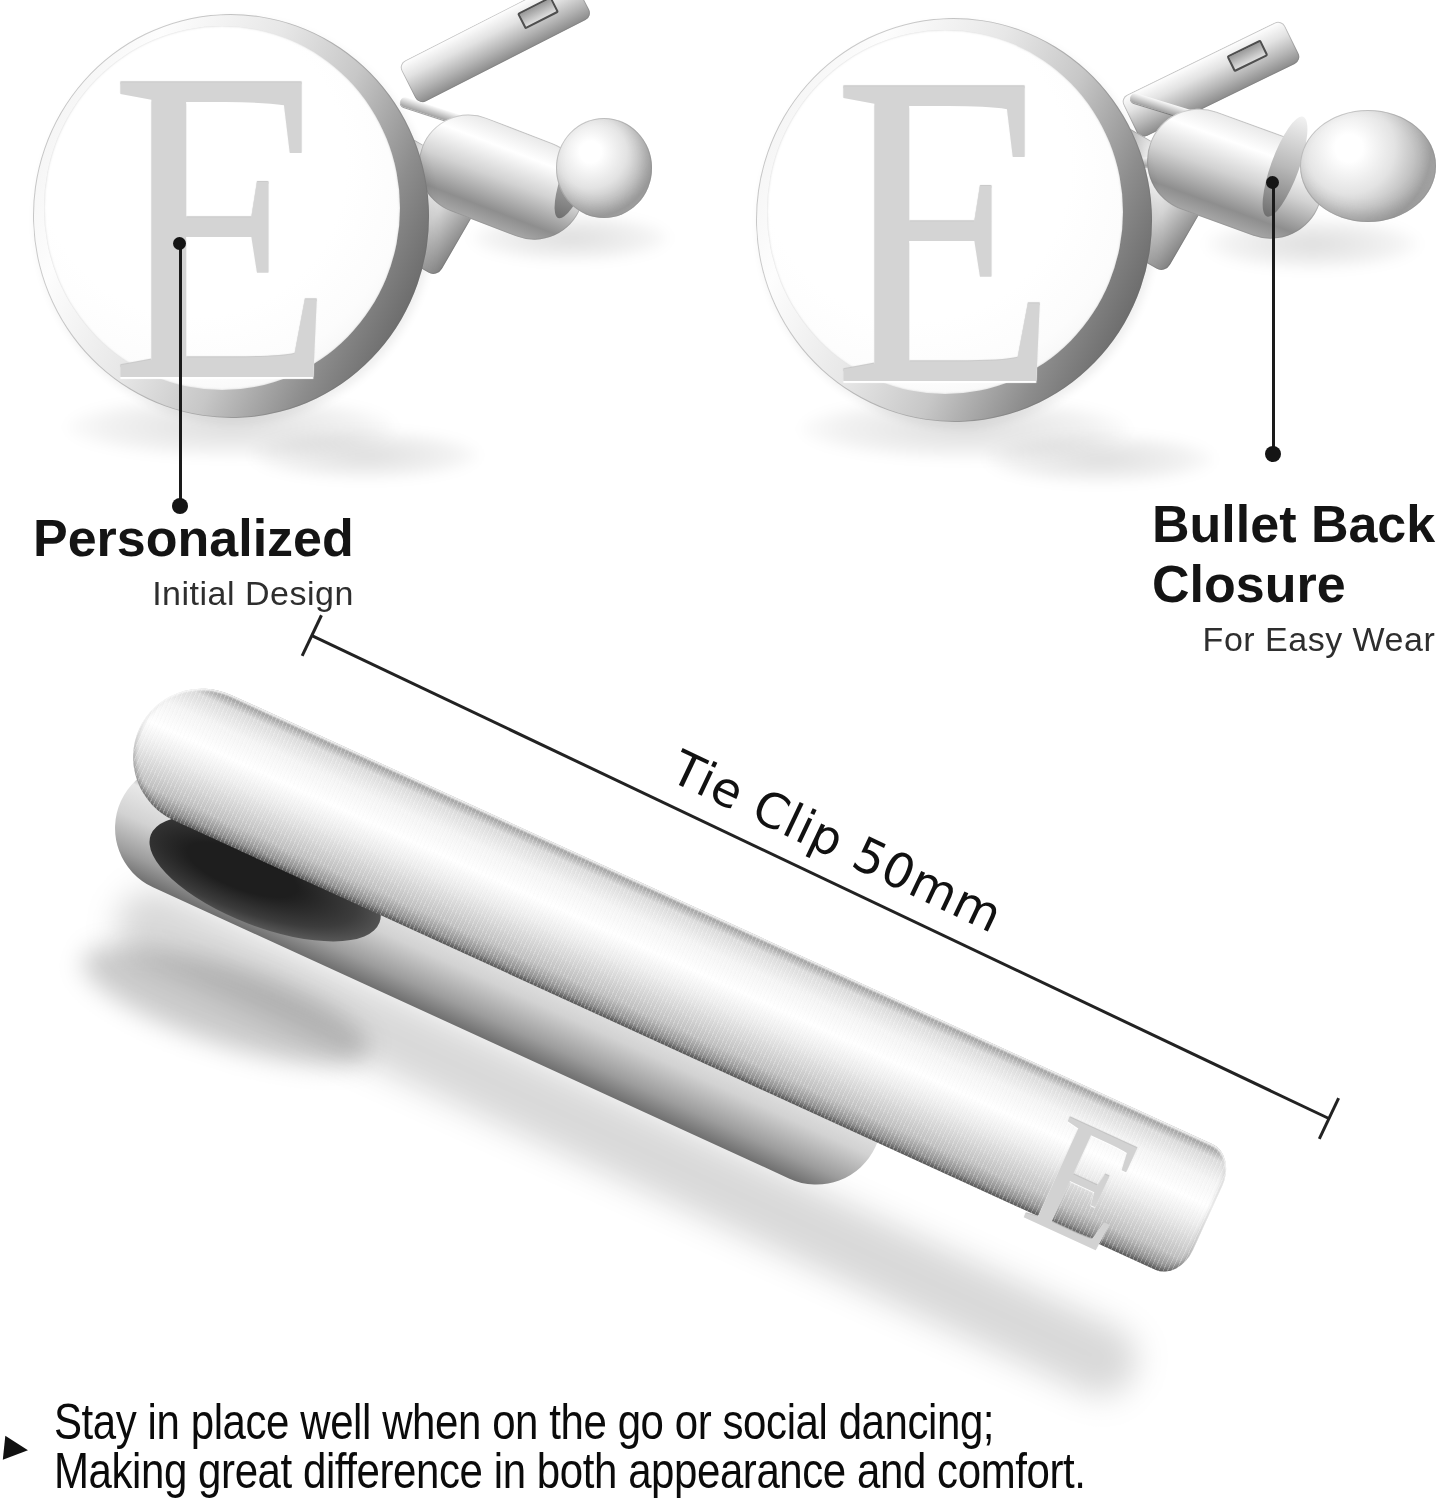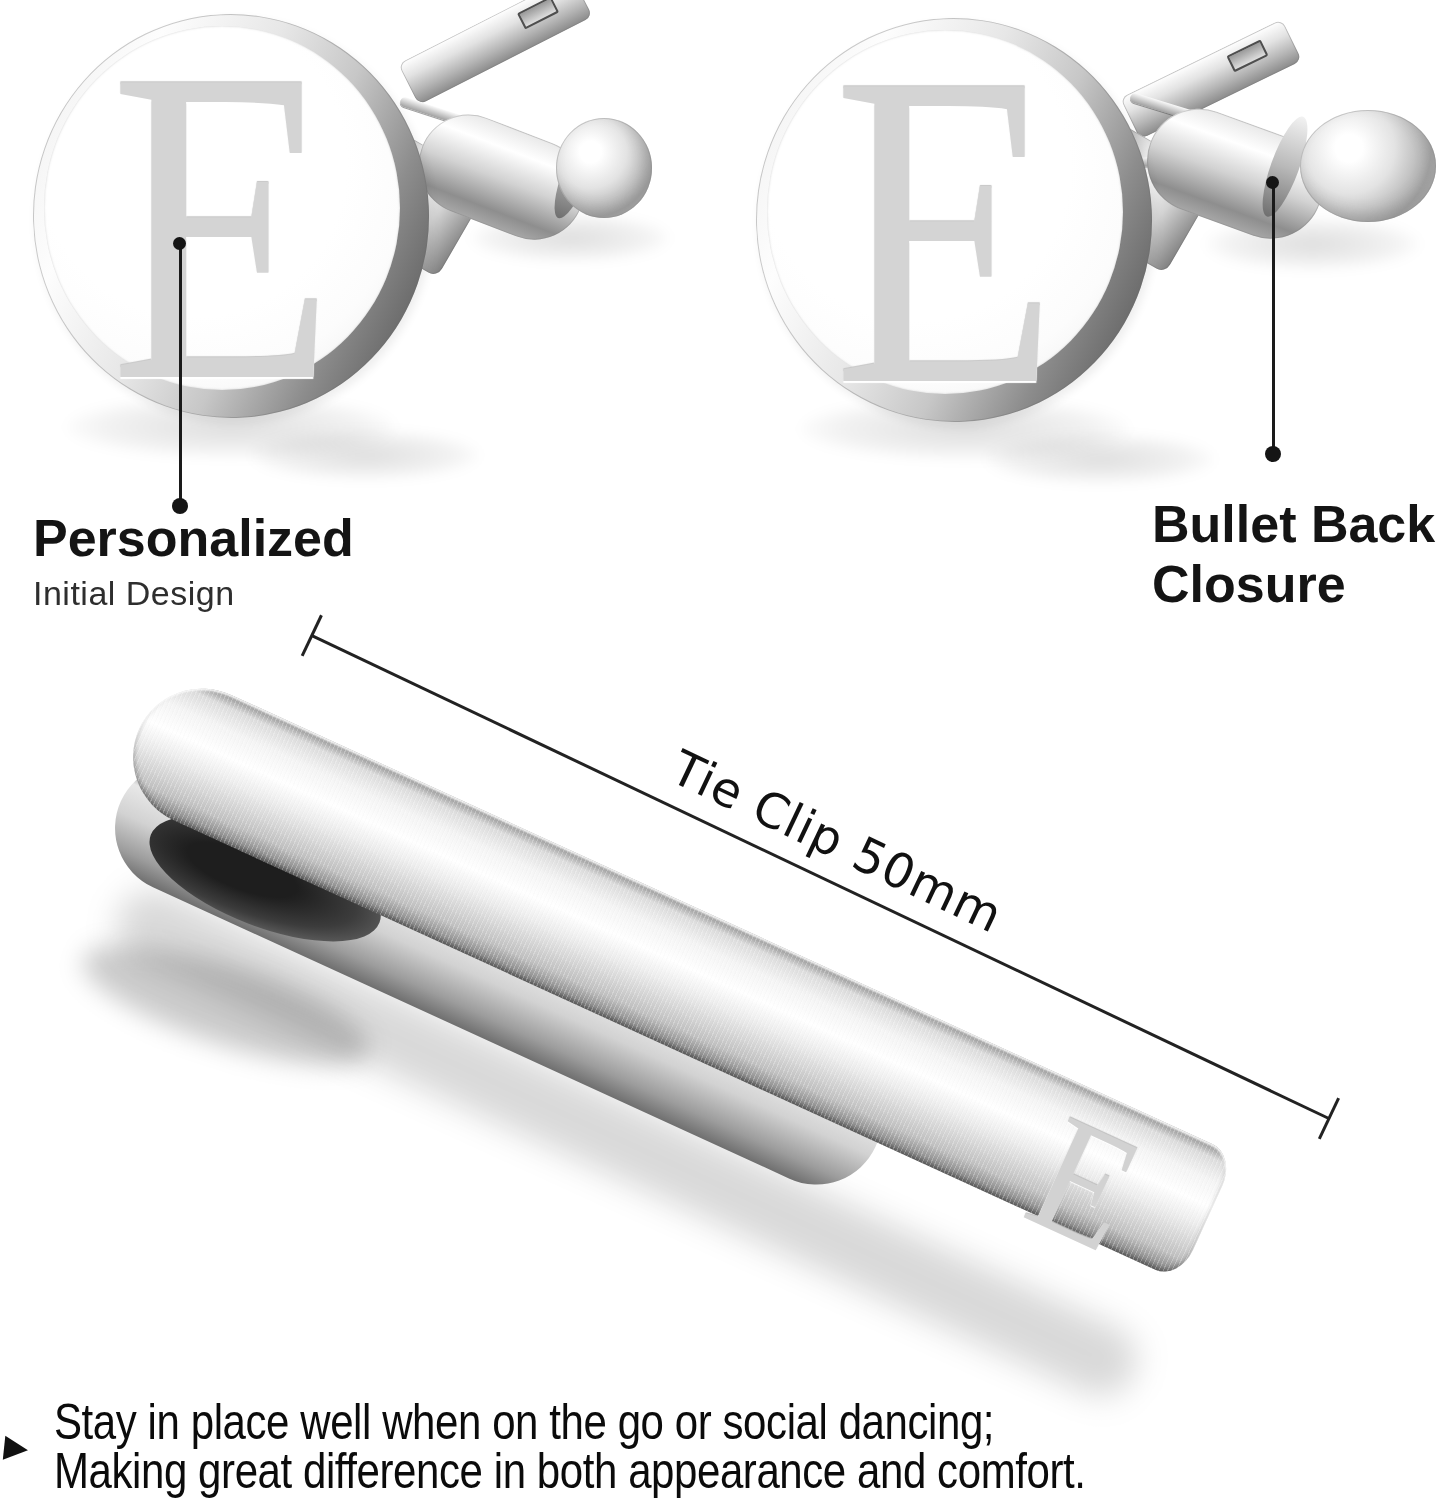--- a/index.html
+++ b/index.html
@@ -84,21 +84,21 @@
   .dot-l-top{left:173px;top:237px;width:13px;height:13px;}
   .dot-l-bot{left:172px;top:498px;width:16px;height:16px;}
   .dot-r-top{left:1266px;top:176px;width:13px;height:13px;}
   .dot-r-bot{left:1265px;top:446px;width:16px;height:16px;}
 
   
   .callout{position:absolute;}
   .co-personalized{left:33px;top:508px;}
   .co-bulletback{left:1152px;top:458px;margin-top:36px;}
   .co-title{font-size:52px;font-weight:700;line-height:60px;letter-spacing:0px;color:#141414;}
-  .co-sub{font-size:34px;font-weight:400;color:#2e2e2e;margin-top:6px;letter-spacing:0.5px;}
+  .co-sub{font-size:34px;font-weight:400;color:#2e2e2e;margin-top:6px;letter-spacing:0.5px;text-align:right;}
 
   
   .dimension{position:absolute;left:312px;top:634px;width:1127px;height:0;
     transform:rotate(25.4deg);transform-origin:0 0;}
   .dim-line{position:absolute;left:0;top:0;width:100%;height:3px;background:#222;}
   .dim-tick{position:absolute;top:-21px;width:3px;height:45px;background:#222;}
   .tick-start{left:-1px;}
   .tick-end{right:-1px;}
   .dim-label{position:absolute;left:0;right:0;top:-66px;text-align:center;
     font-family:"DejaVu Sans",sans-serif;font-size:48px;color:#111;letter-spacing:1px;white-space:nowrap;}
@@ -183,20 +183,21 @@
   <div class="dot dot-r-bot"></div>
 
   <div class="callout co-personalized">
     <div class="co-title">Personalized</div>
     <div class="co-sub">Initial Design</div>
   </div>
 
   <div class="callout co-bulletback">
     <div class="co-title">Bullet Back</div>
     <div class="co-title">Closure</div>
+    <div class="co-sub">For Easy Wear</div>
   </div>
 
   <div class="dimension">
     <div class="dim-label">Tie Clip 50mm</div>
     <div class="dim-line"></div>
     <div class="dim-tick tick-start"></div>
     <div class="dim-tick tick-end"></div>
   </div>
 
   <div>

